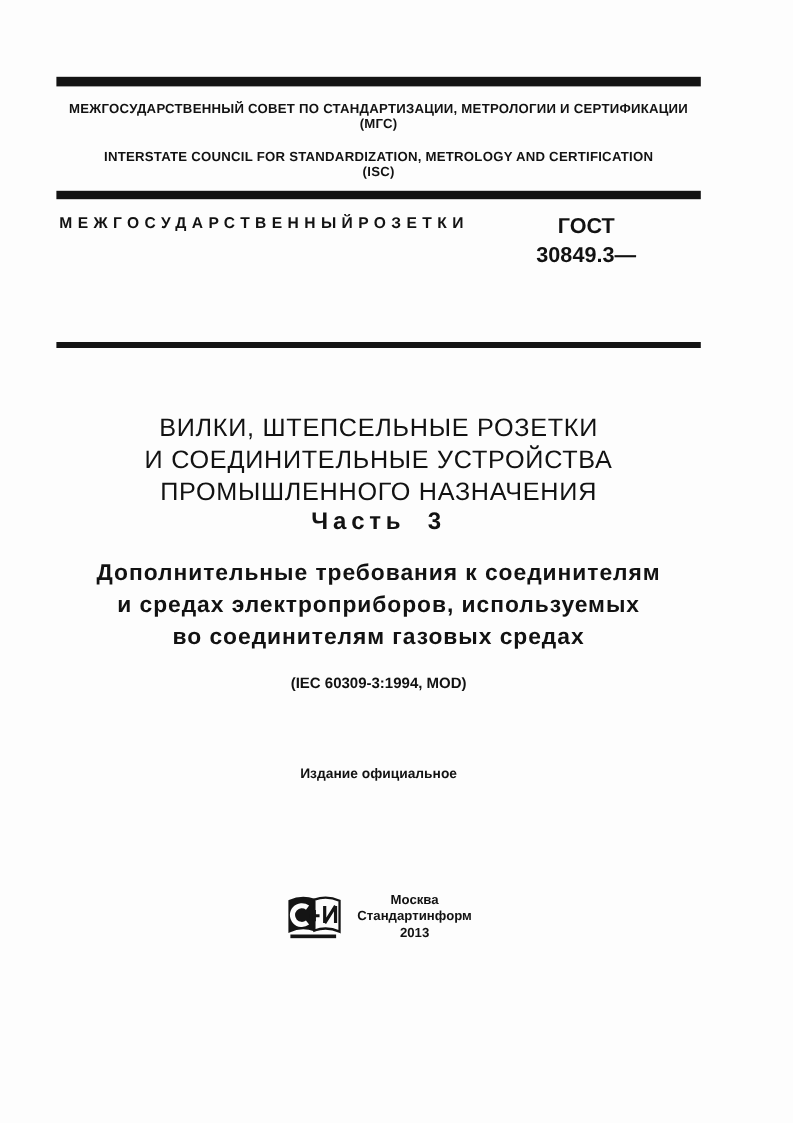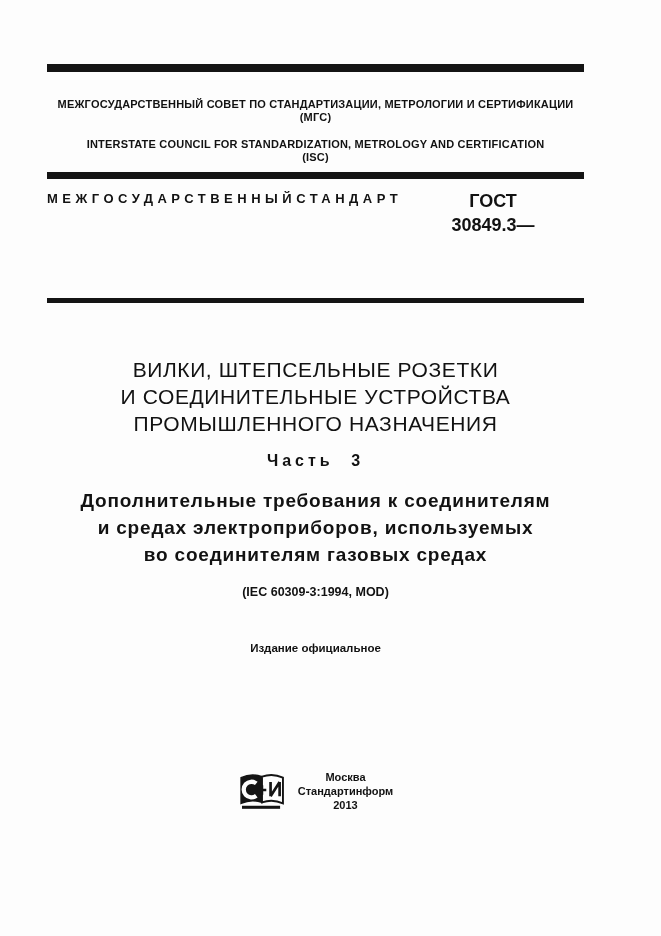--- a/index.html
+++ b/index.html
@@ -31,21 +31,21 @@
     border: none;
     margin: 0;
   }
   .bar-top    { height: 8px; margin-top: 64px; }
   .bar-mid    { height: 7px; }
   .bar-bottom { height: 5px; }
 
   
   .council {
     text-align: center;
-    padding: 26px 0 8px 0;
+    padding: 13px 0 8px 0;
     font-weight: bold;
     font-size: 11px;
     line-height: 13px;
     letter-spacing: 0.2px;
   }
   .council .row-gap { height: 14px; }
 
   
   .band {
     display: flex;
@@ -75,51 +75,50 @@
   
   .doc-title {
     margin-top: 53px;
     text-align: center;
     font-weight: normal;
     font-size: 21px;
     line-height: 27px;
     letter-spacing: 0.6px;
   }
   .part-line {
-    margin-top: 15px;
-    text-align: center;
-    font-weight: bold;
-    font-size: 16px;
+    text-align: center;
+    font-weight: bold;
+    font-size: 20px;
     letter-spacing: 4px;
     word-spacing: 9px;
   }
   .subtitle {
     margin-top: 17px;
     text-align: center;
     font-weight: bold;
     font-size: 19px;
     line-height: 27px;
     letter-spacing: 0.8px;
   }
   .adoption {
     margin-top: 17px;
     text-align: center;
     font-weight: bold;
     font-size: 12.5px;
   }
   .edition {
-    margin-top: 43px;
+    margin-top: 63px;
     text-align: center;
     font-weight: bold;
     font-size: 11.5px;
   }
 
   
   .imprint {
-    margin-top: 116px;
+    margin-top: 92px;
     display: flex;
     justify-content: center;
     align-items: center;
     gap: 12px;
   }
   .imprint-logo {
     width: 48px;
     height: 40px;
     flex: 0 0 auto;
   }
@@ -144,21 +143,21 @@
       <div class="row-gap"></div>
       <div>INTERSTATE COUNCIL FOR STANDARDIZATION, METROLOGY AND CERTIFICATION</div>
       <div>(ISC)</div>
     </div>
 
     <hr class="bar bar-mid">
 
     <div class="band">
       <div class="band-left">
         <div>МЕЖГОСУДАРСТВЕННЫЙ</div>
-        <div>СТАНДАРТ</div>
+        <div>РОЗЕТКИ</div>
       </div>
       <div class="band-right">
         <div>ГОСТ</div>
         <div>30849.3—</div>
       </div>
     </div>
 
     <hr class="bar bar-bottom">
 
     <div class="doc-title">

